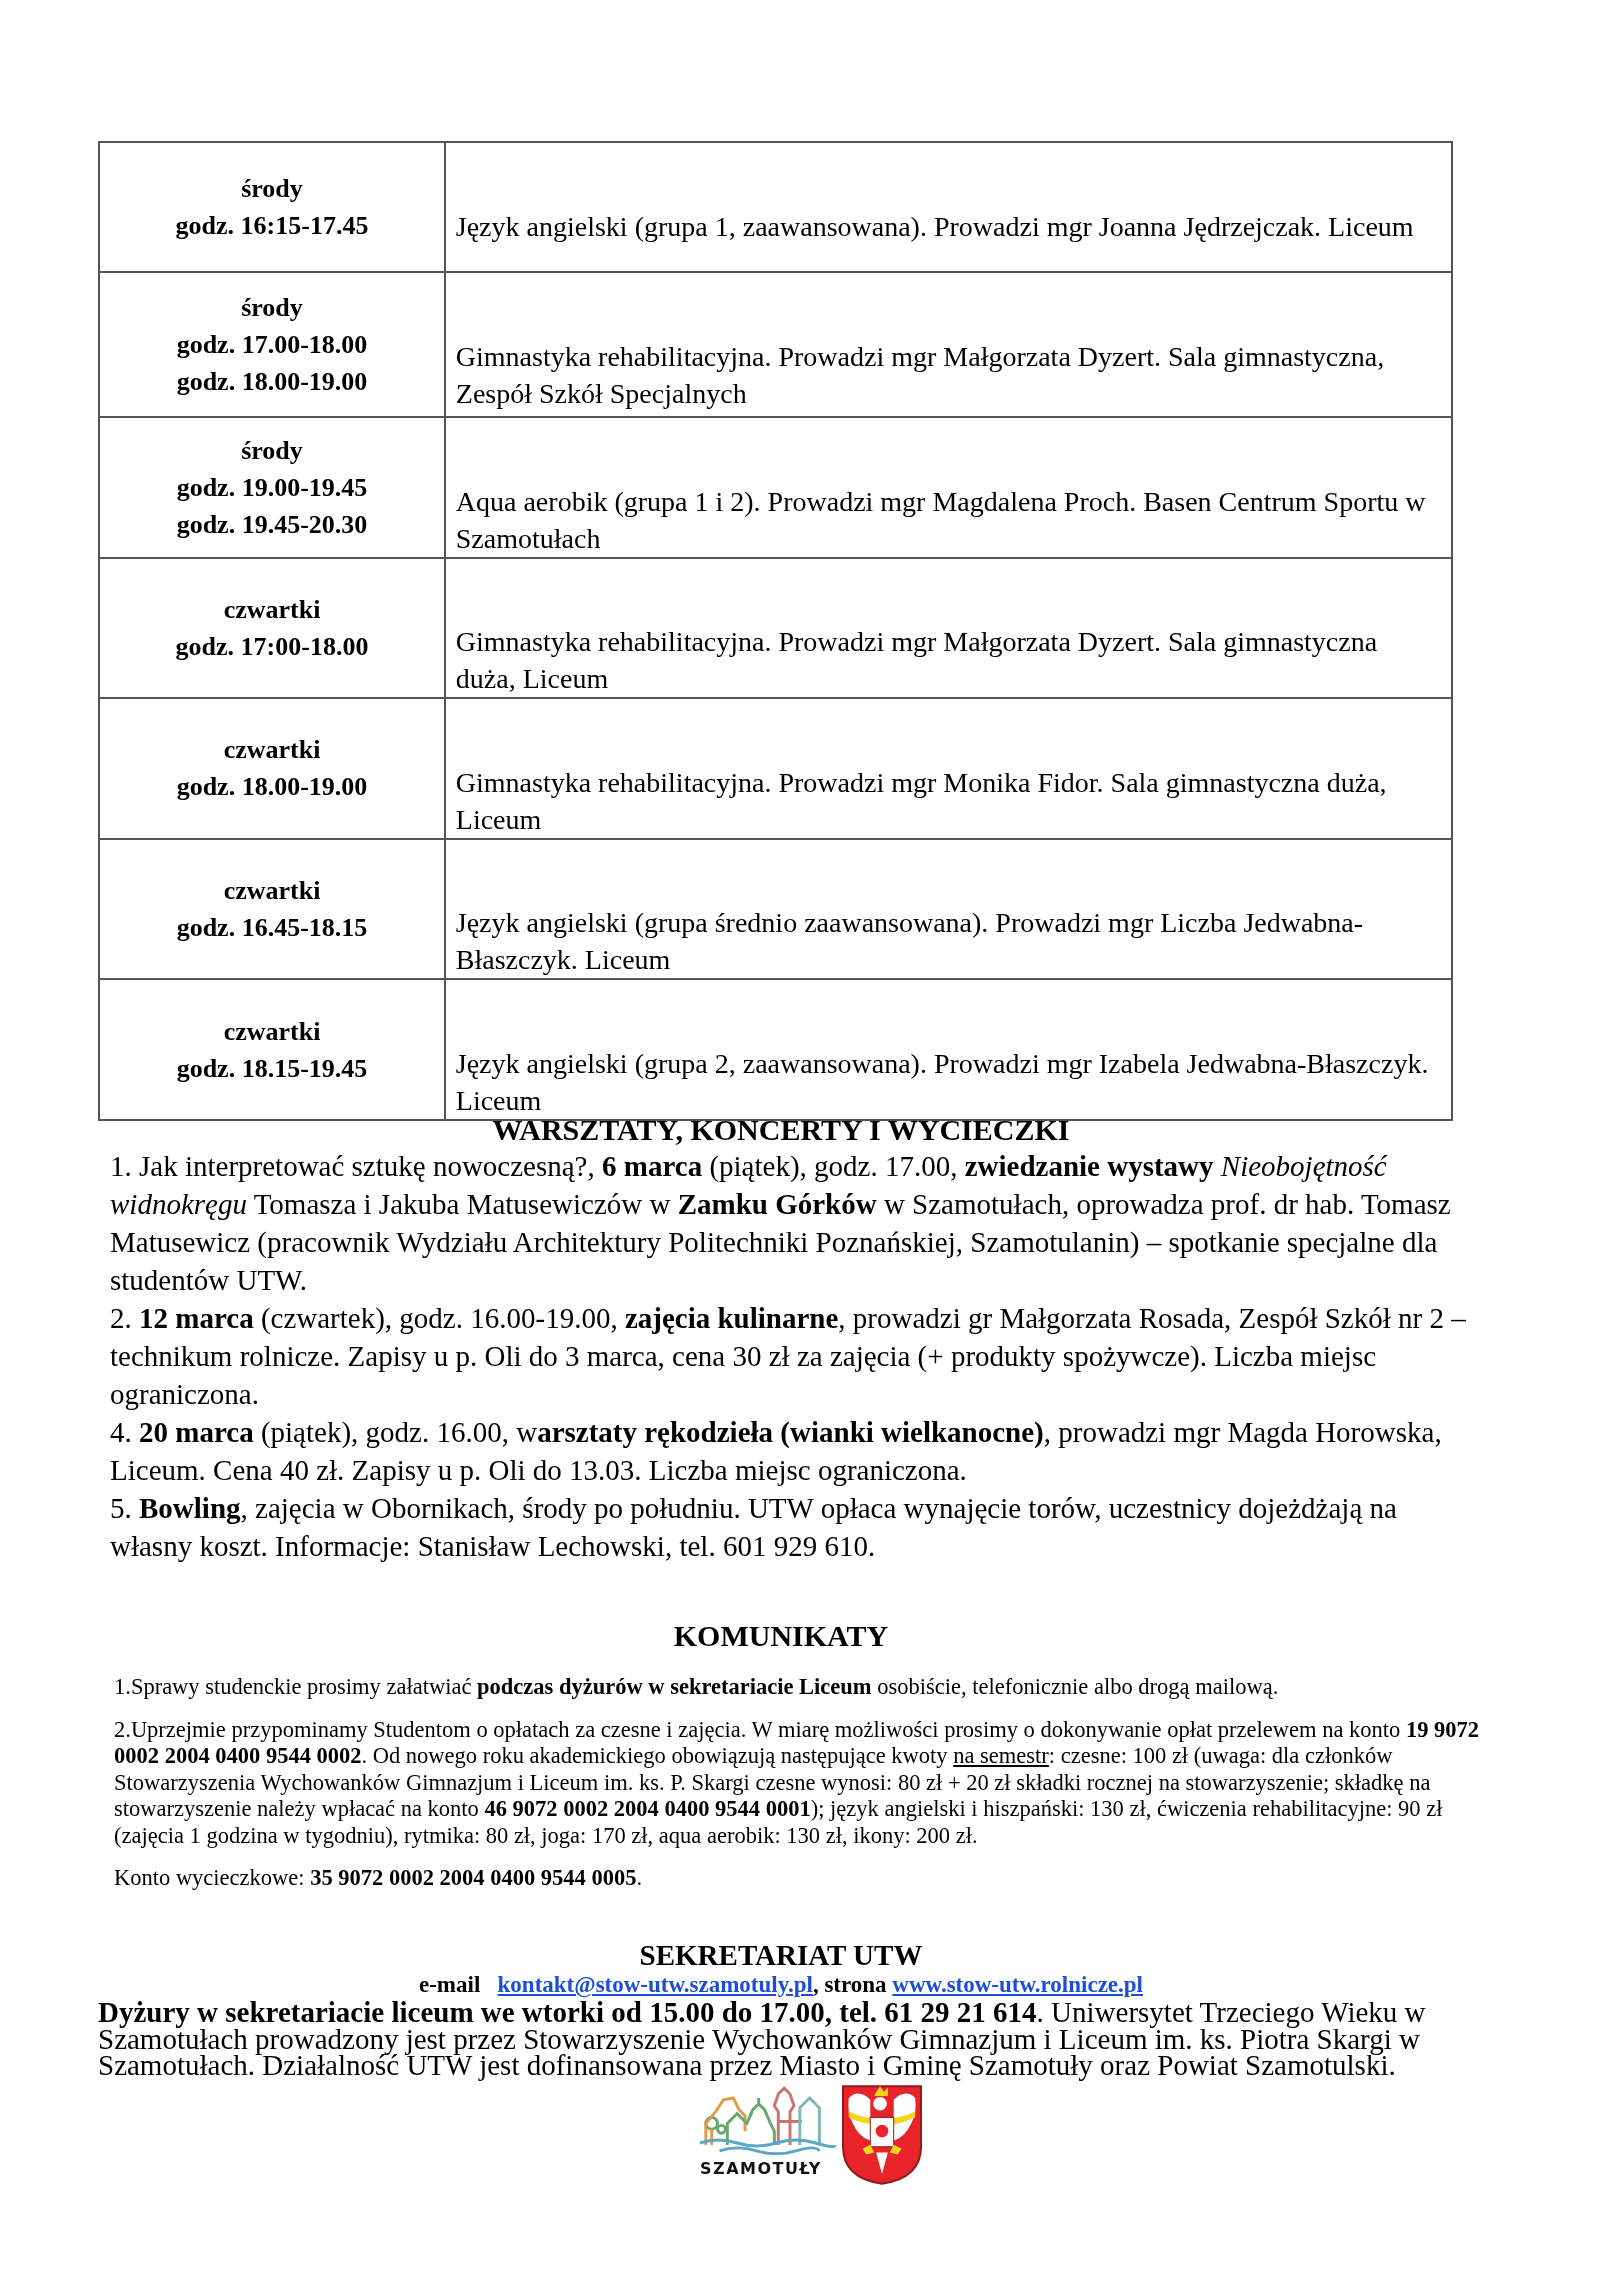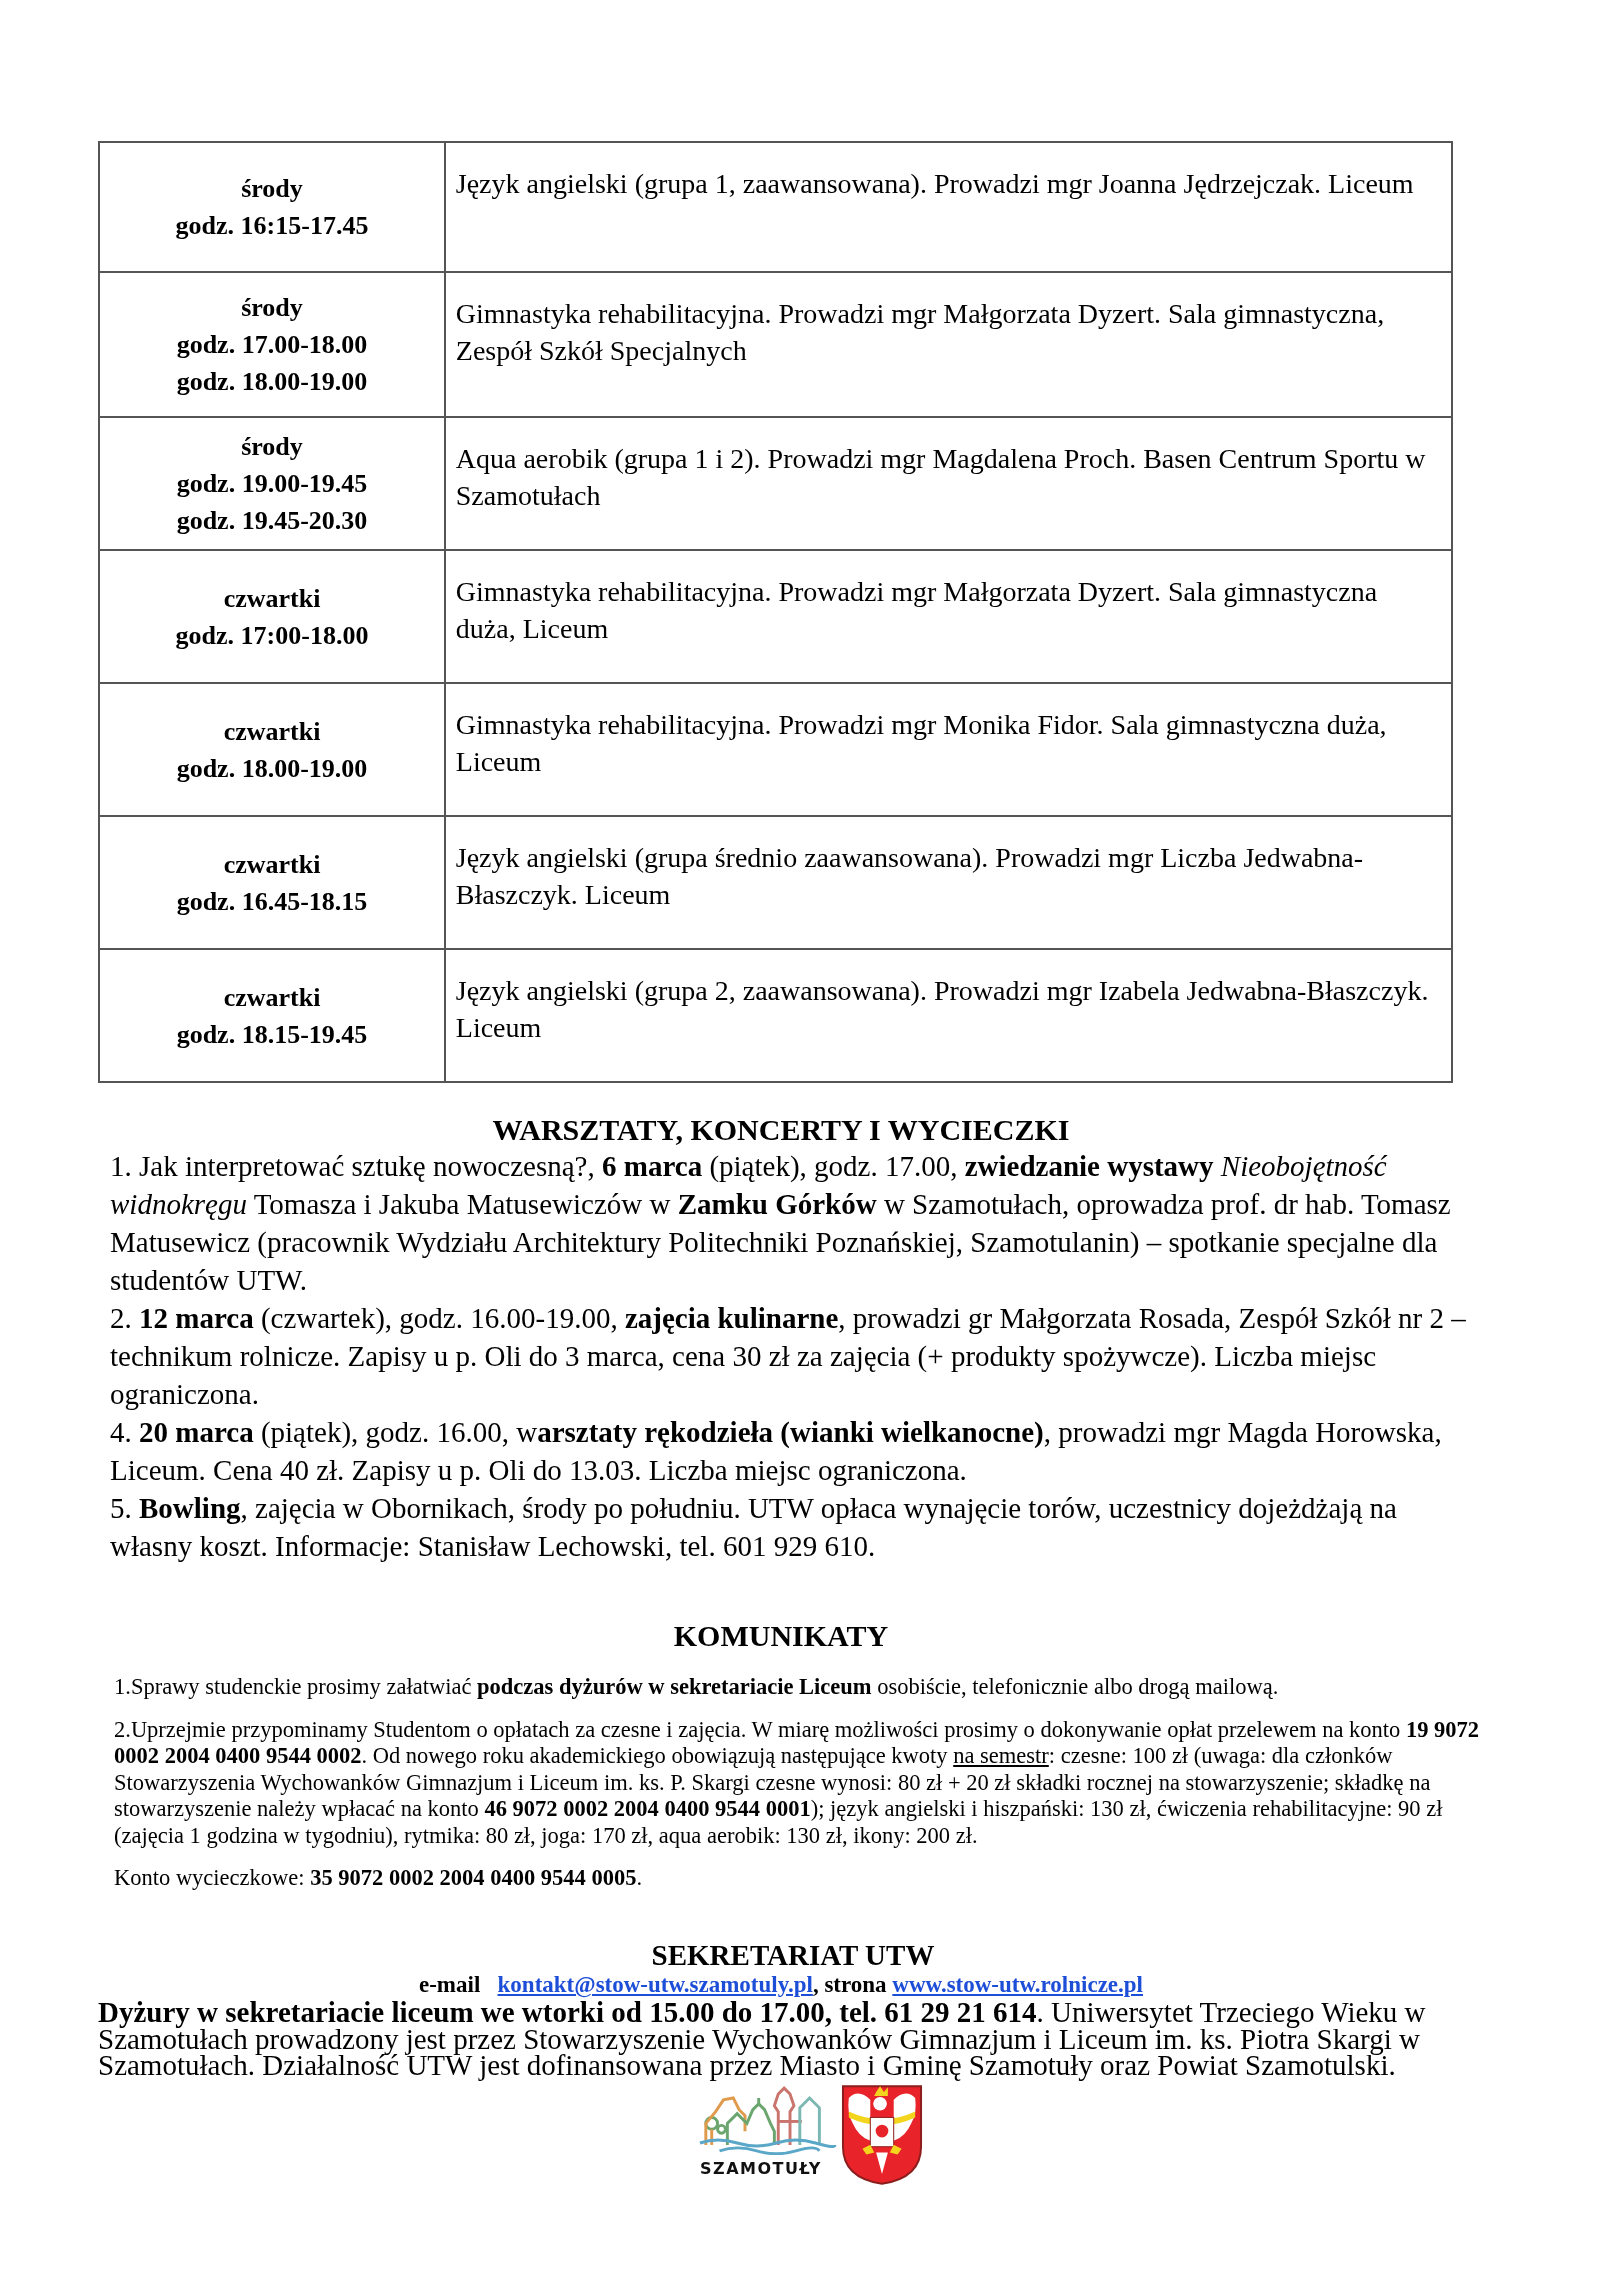--- a/index.html
+++ b/index.html
@@ -6,30 +6,30 @@
   body { width: 1621px; height: 2293px; position: relative; overflow: hidden;
          font-family: "Liberation Serif", "DejaVu Serif", serif; color: #000; }
   .page { position: absolute; left: 0; top: 0; width: 1621px; height: 2293px; }
 
   
   table.schedule { position: absolute; left: 98px; top: 141px; width: 1355px;
                    border-collapse: collapse; border: 2.9px solid #555; }
   table.schedule td { border: 2px solid #555; vertical-align: middle; padding: 0; }
   td.when { width: 344px; text-align: center; font-weight: bold; font-size: 26px; line-height: 37px; }
   td.what { font-size: 28px; line-height: 37px; padding: 0 11.8px 0 9.8px !important; vertical-align: top !important; }
-  td.what .inner { padding-top: 21.6px; }
+  td.what .inner { padding-top: 21.6px; margin-top: 43px; }
   tr.r1 td { height: 128px; }
   tr.r2 td { height: 143px; }
   tr.rn td { height: 131px; }
   td.when .line { display: block; }
 
   .section-title { position: absolute; left: 0; width: 1562px; text-align: center; font-weight: bold; }
   #warsztaty-title { top: 1113px; font-size: 30px; }
   #komunikaty-title { top: 1619px; font-size: 30px; }
-  #sekretariat-title { top: 1939px; font-size: 29px; padding-left: 12px; }
+  #sekretariat-title { top: 1939px; font-size: 29px; }
 
   .warsztaty-list { position: absolute; left: 110px; top: 1147px; width: 1372px;
                     font-size: 29px; line-height: 38px; }
   .warsztaty-list p { margin: 0; }
 
   .komunikaty { position: absolute; left: 98px; top: 1658px; width: 1431px;
                 font-size: 22.5px; line-height: 26.5px; }
   .komunikaty p { margin: 16px; }
   u { text-decoration: underline; }
 

